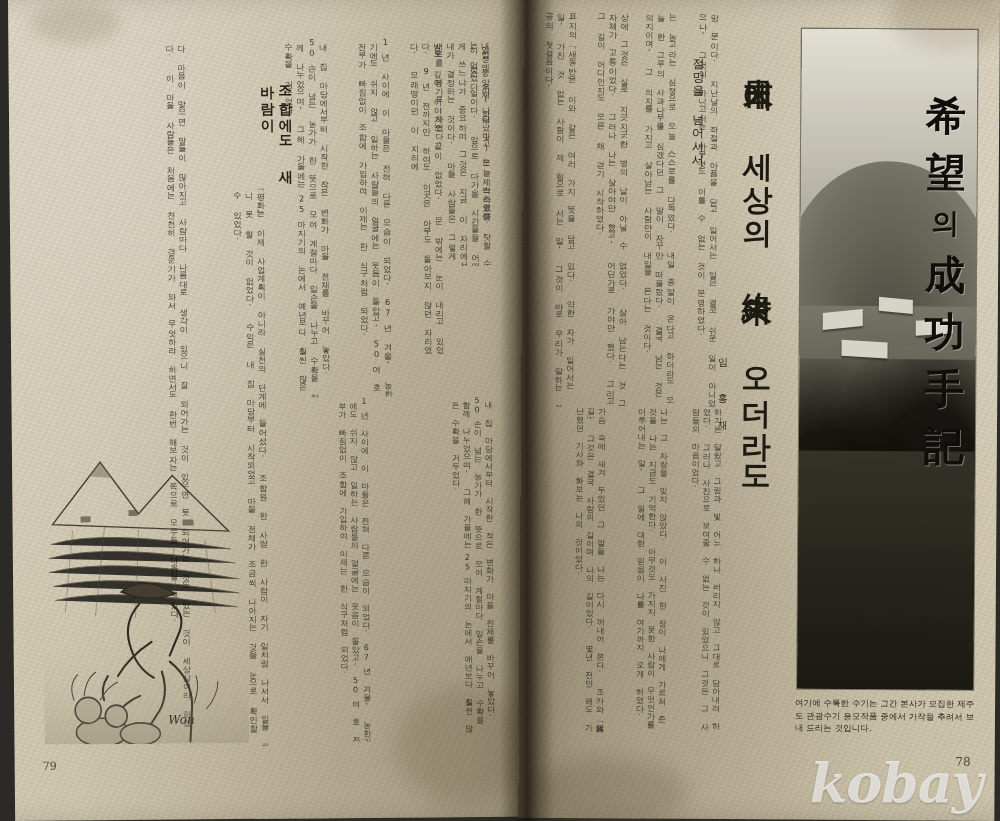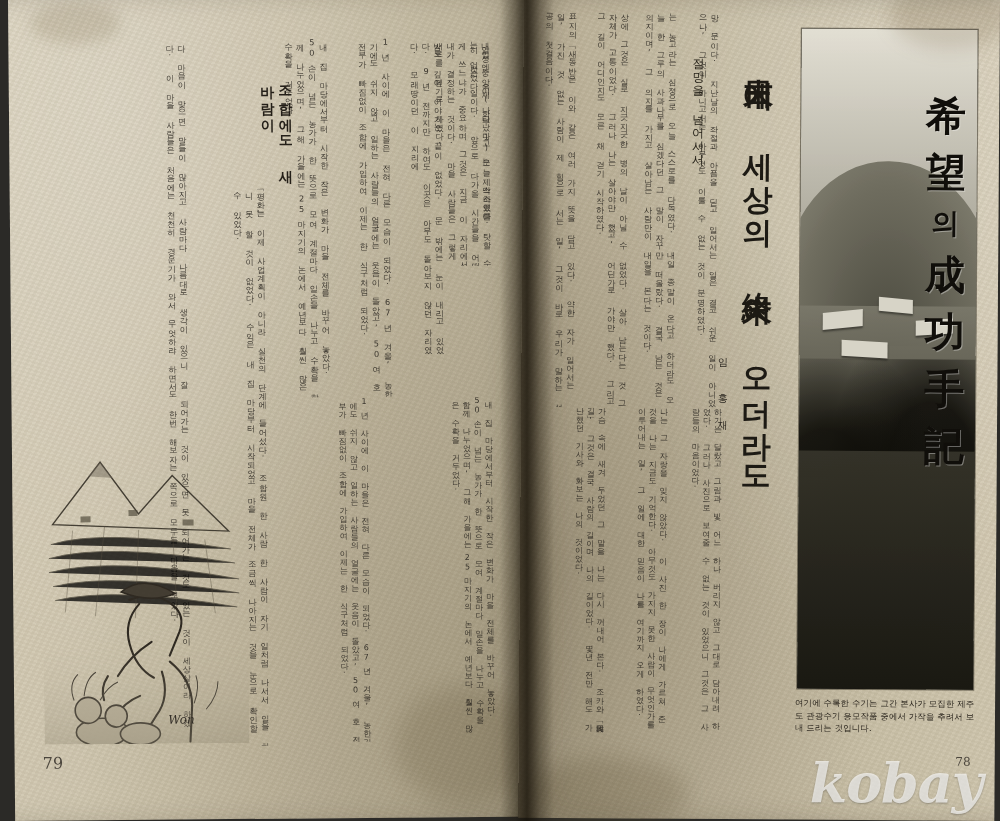--- a/index.html
+++ b/index.html
@@ -88,21 +88,21 @@
     writing-mode: vertical-rl;
     text-orientation: upright;
     font-family: "DejaVu Serif", serif;
     font-weight: bold;
     color: #241f18;
     letter-spacing: 0.18em;
   }
   .page-num {
     position: absolute;
     font-family: "DejaVu Serif", serif;
-    font-size: 16px;
+    font-size: 11px;
     color: #35302a;
     opacity: 0.85;
   }
 
   
   .illus {
     position: absolute;
     left: 30px; top: 405px; width: 205px; height: 340px;
     overflow: hidden;
     opacity: 0.93;

